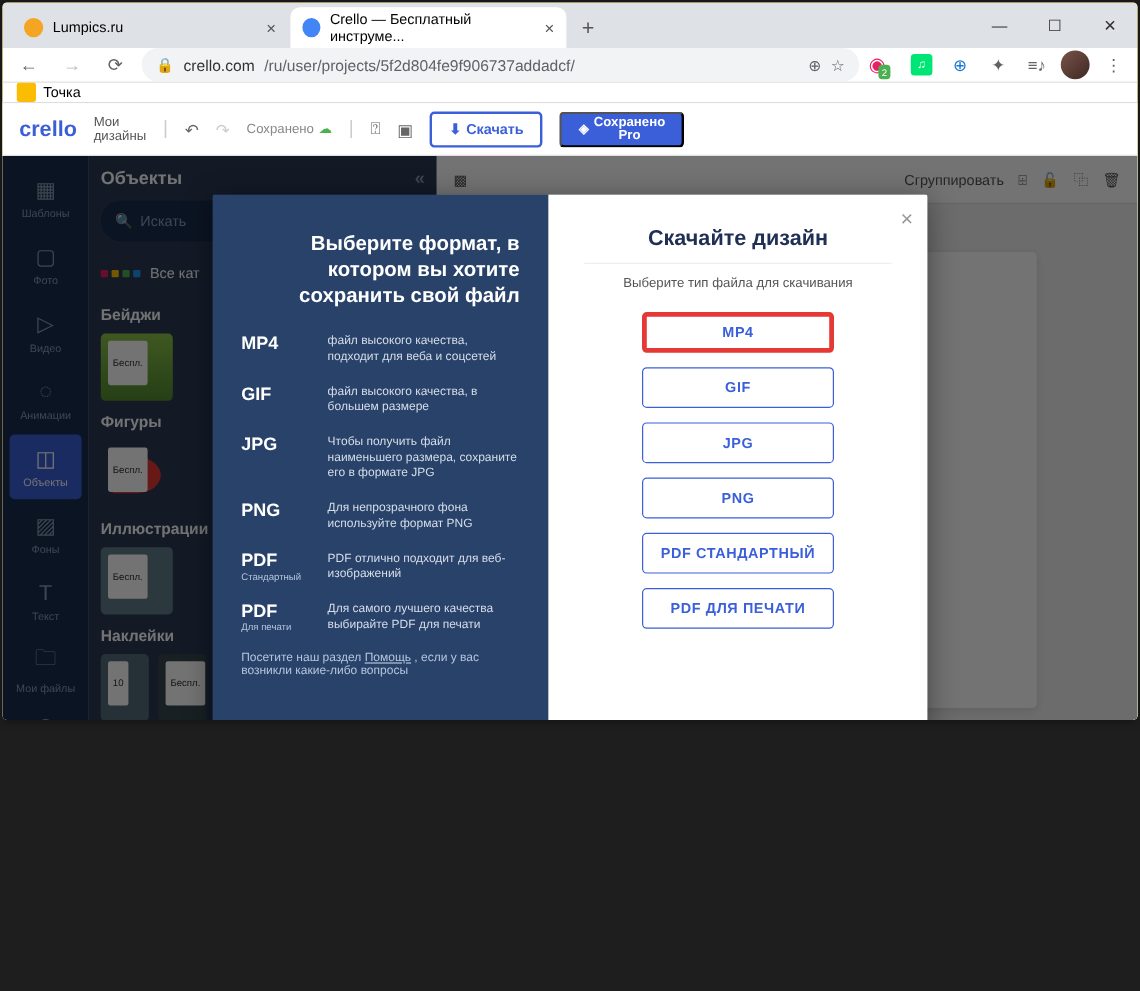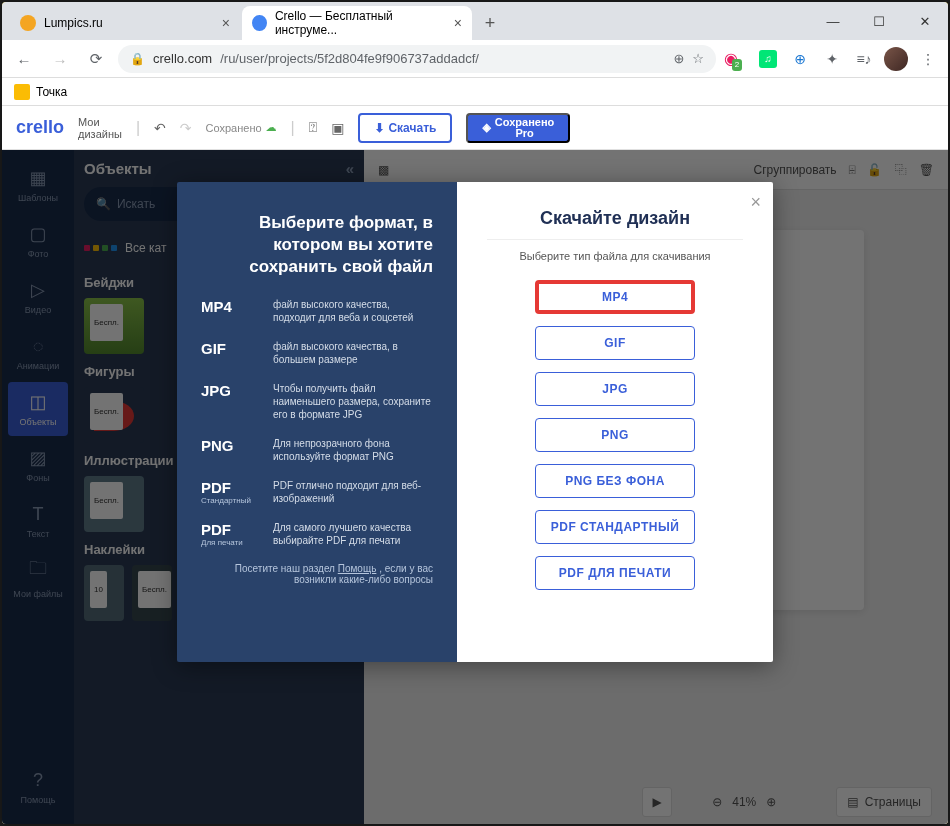--- a/index.html
+++ b/index.html
@@ -1,17 +1,17 @@
 <!DOCTYPE html>
 <html><head>
 <meta charset="utf-8">
 <style>
 *{box-sizing:border-box;margin:0;padding:0;font-family:Arial,sans-serif}
 body{background:#1e1e1e;width:950px;height:826px;overflow:hidden}
-.win{background:#fde047;width:946px;height:822px;margin:2px;border-radius:4px;overflow:hidden;display:flex;flex-direction:column;box-shadow:0 0 8px rgba(0,0,0,.5)}
+.win{background:#fde047;width:946px;height:598px;margin:2px;border-radius:4px;overflow:hidden;display:flex;flex-direction:column;box-shadow:0 0 8px rgba(0,0,0,.5)}
 .titlebar{height:38px;background:#dee1e6;display:flex;align-items:flex-end}
 .tabs{display:flex;margin-left:8px;gap:2px}
 .tab{height:34px;width:230px;background:#fff;border-radius:8px 8px 0 0;display:flex;align-items:center;padding:0 10px;font-size:12px;gap:8px;position:relative}
 .tab.inactive{background:transparent}
 .tab .favicon{width:16px;height:16px;border-radius:50%}
 .fav-or{background:#f4a522}
 .fav-bl{background:#4285f4}
 .tab .close{margin-left:auto;color:#555;font-size:14px}
 .newtab{width:28px;height:28px;display:flex;align-items:center;justify-content:center;color:#555;font-size:18px;margin-bottom:3px;margin-left:4px}
 .winctrl{margin-left:auto;display:flex}
@@ -61,21 +61,21 @@
 .bottombar{height:44px;display:flex;align-items:center;justify-content:flex-end;padding:0 16px;gap:10px;font-size:12px;color:#555}
 .bctl{width:30px;height:30px;border:1px solid #ddd;border-radius:3px;display:flex;align-items:center;justify-content:center;background:#fff}
 .overlay{position:absolute;top:0;left:0;right:0;bottom:0;background:rgba(0,0,0,.55);display:flex;align-items:flex-start;justify-content:center;padding-top:32px}
 .modal{width:596px;height:480px;display:flex;border-radius:2px;overflow:hidden;box-shadow:0 4px 24px rgba(0,0,0,.4)}
 .mleft{width:280px;background:#29426a;color:#fff;padding:30px 24px;font-size:12px}
 .mtitle{font-size:17px;font-weight:bold;line-height:22px;text-align:right;margin-bottom:20px}
 .frow{display:flex;align-items:flex-start;gap:16px;margin-bottom:16px}
 .fcode{width:56px;font-size:15px;font-weight:bold}
 .fcode .sub{display:block;font-size:8px;font-weight:normal;color:#b5c5dc}
 .fdesc{flex:1;font-size:10px;line-height:13px;color:#d5dde8}
-.mhelp{font-size:10px;color:#b5c5dc;margin-top:8px;text-align:right}
+.mhelp{font-size:10px;color:#b5c5dc;margin-top:8px;text-align:left}
 .mhelp a{text-decoration:underline;color:#b5c5dc}
 .mright{width:316px;background:#fff;padding:26px 30px;position:relative;text-align:center}
 .mclose{position:absolute;top:10px;right:12px;color:#999;font-size:18px}
 .rtitle{font-size:18px;font-weight:bold;color:#203055;margin-bottom:6px}
 .rhr{height:1px;background:#eee;margin:10px 0}
 .rsub{font-size:11px;color:#555;margin-bottom:18px}
 .opt{display:block;width:160px;height:34px;margin:0 auto 12px;border:1px solid #3a5fd9;background:#fff;color:#3a5fd9;font-size:12px;font-weight:bold;letter-spacing:.5px;border-radius:4px}
 .opt.hl{border:4px solid #e53935;line-height:26px}
 </style>
 </head>
@@ -319,21 +319,20 @@
           </div>
           <div class="mright">
             <span class="mclose">×</span>
             <div class="rtitle">Скачайте дизайн</div>
             <div class="rhr"></div>
             <div class="rsub">Выберите тип файла для скачивания</div>
             <button class="opt hl">MP4</button>
             <button class="opt">GIF</button>
             <button class="opt">JPG</button>
             <button class="opt">PNG</button>
-            <button class="opt">PNG БЕЗ ФОНА</button>
             <button class="opt">PDF СТАНДАРТНЫЙ</button>
             <button class="opt">PDF ДЛЯ ПЕЧАТИ</button>
           </div>
         </div>
       </div>
 
     </div>
   </div>
 </div>
 

